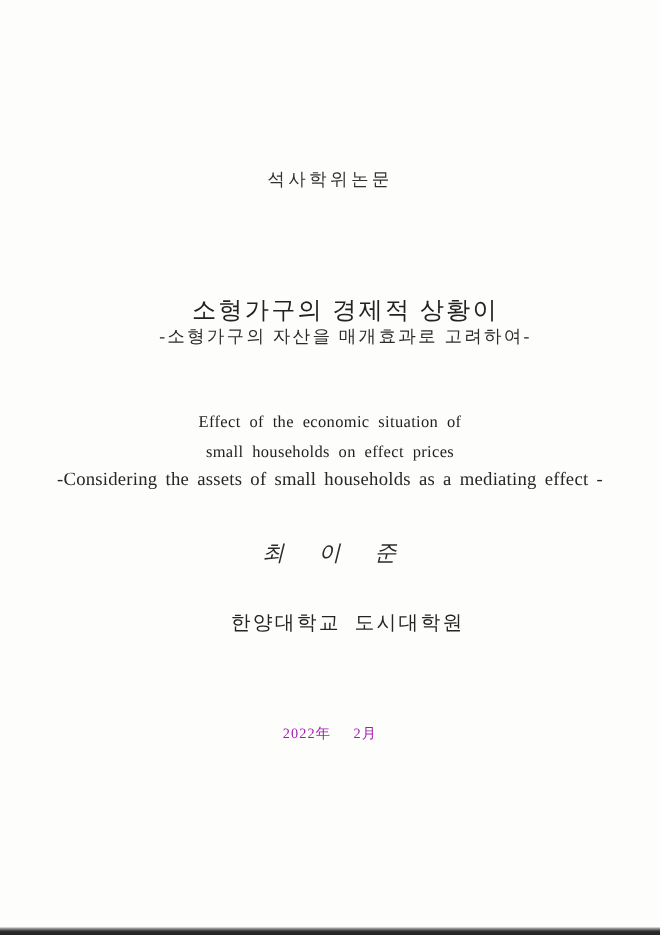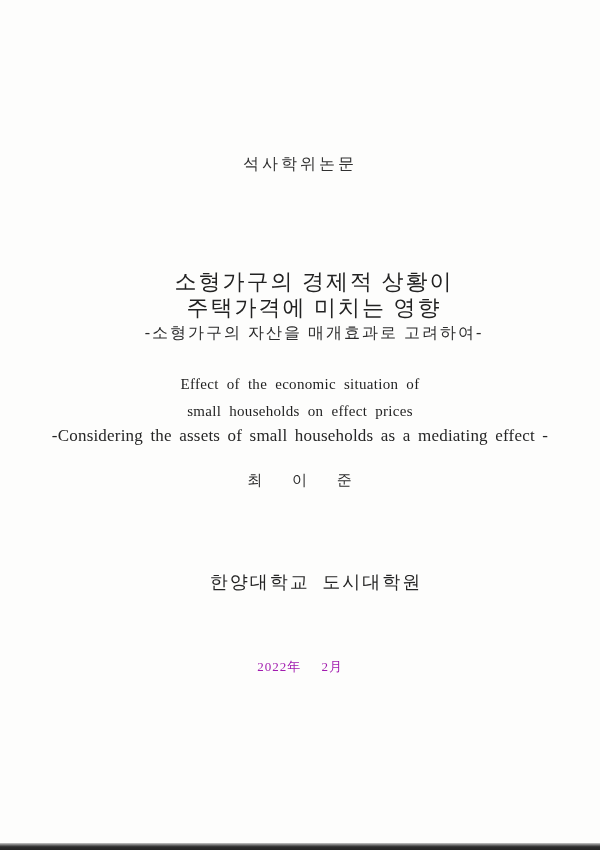--- a/index.html
+++ b/index.html
@@ -62,29 +62,30 @@
   }
   .title-en .t-sub {
     margin-top: 1px;
     font-size: 17px;
     line-height: 20px;
     word-spacing: 3px;
     letter-spacing: 0.2px;
     color: #262626;
   }
   .author {
-    top: 467px;
-    font-size: 15px;
+    top: 490px;
+    font-size: 20px;
     line-height: 26px;
     word-spacing: 24px;
     letter-spacing: 1px;
     color: #2a2a2a;
+    font-style: italic;
   }
   .institution {
-    top: 569px;
+    top: 553px;
     font-size: 18px;
     line-height: 26px;
     letter-spacing: 2px;
     word-spacing: 6px;
     color: #242424;
     padding-left: 32px;
   }
   .pub-date {
     top: 654px;
     font-size: 13px;
@@ -104,21 +105,20 @@
 </style>
 </head>
 <body>
 
 <div class="page">
 
   <div class="centered thesis-type">석사학위논문</div>
 
   <div class="centered title-ko">
     <div class="t-line">소형가구의 경제적 상황이</div>
-    <div class="t-line">주택가격에 미치는 영향</div>
     <div class="t-sub">-소형가구의 자산을 매개효과로 고려하여-</div>
   </div>
 
   <div class="centered title-en">
     <div class="t-line">Effect of the economic situation of</div>
     <div class="t-line">small households on effect prices</div>
     <div class="t-sub">-Considering the assets of small households as a mediating effect -</div>
   </div>
 
   <div class="centered author">최 이 준</div>

